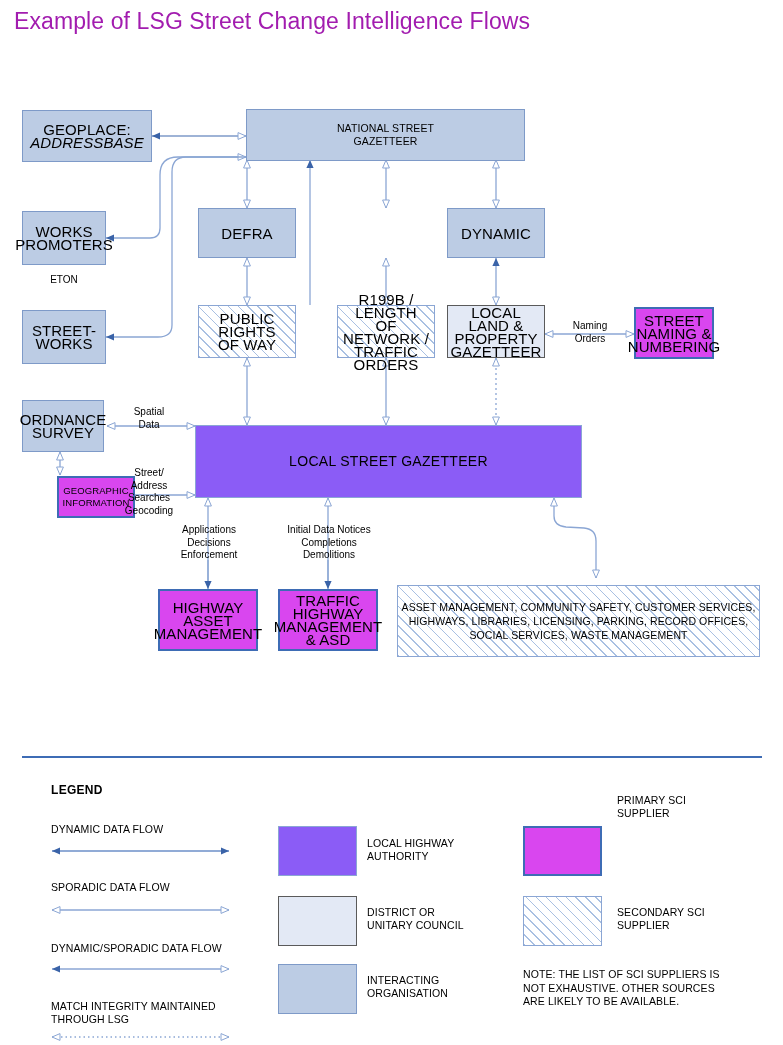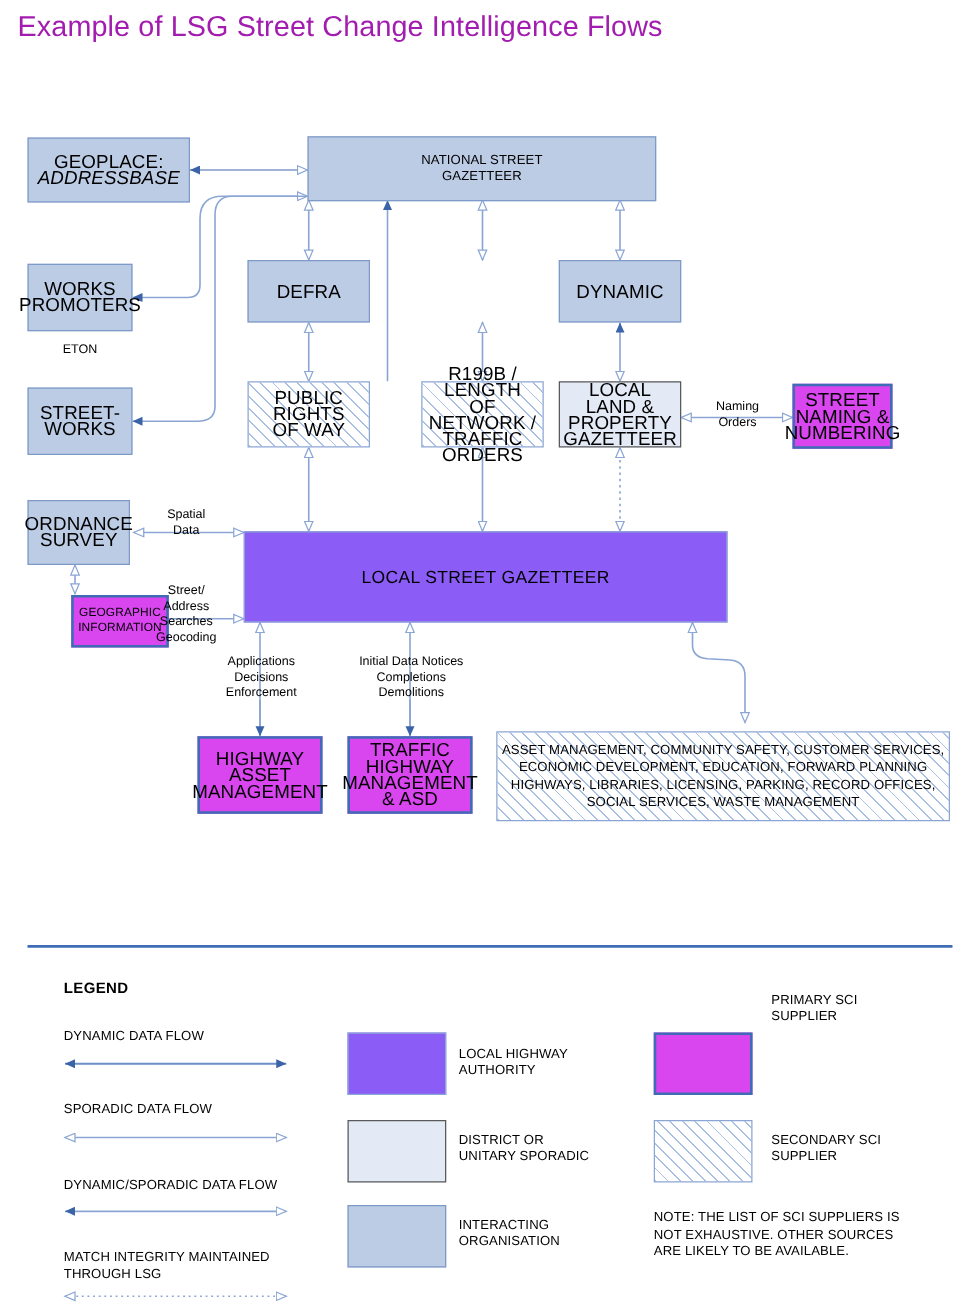--- a/index.html
+++ b/index.html
@@ -253,21 +253,20 @@
       <span>TRAFFIC</span>
       <span>HIGHWAY</span>
       <span>MANAGEMENT</span>
       <span>&amp; ASD</span>
     </span>
   </div>
 
   <div class="node n-secondary" style="left:397px;top:585px;width:363px;height:72px;font-size:10.5px;line-height:14px;">
     <span>
       <span>ASSET MANAGEMENT, COMMUNITY SAFETY, CUSTOMER SERVICES,</span>
-      <span>ECONOMIC DEVELOPMENT, EDUCATION, FORWARD PLANNING</span>
       <span>HIGHWAYS, LIBRARIES, LICENSING, PARKING, RECORD OFFICES,</span>
       <span>SOCIAL SERVICES, WASTE MANAGEMENT</span>
     </span>
   </div>
 
   <div class="cap" style="left:36px;top:274px;width:56px;">ETON</div>
 
   <div class="cap" style="left:560px;top:320px;width:60px;">Naming
 Orders</div>
 
@@ -294,21 +293,21 @@
   <div class="lg-text" style="left:51px;top:942px;width:240px;">DYNAMIC/SPORADIC DATA FLOW</div>
   <div class="lg-text" style="left:51px;top:1000px;width:240px;">MATCH INTEGRITY MAINTAINED
 THROUGH LSG</div>
 
   <div class="lg-swatch n-lha" style="left:278px;top:826px;width:79px;height:50px;"></div>
   <div class="lg-text" style="left:367px;top:837px;width:140px;">LOCAL HIGHWAY
 AUTHORITY</div>
 
   <div class="lg-swatch n-district" style="left:278px;top:896px;width:79px;height:50px;"></div>
   <div class="lg-text" style="left:367px;top:906px;width:150px;">DISTRICT OR
-UNITARY SPORADIC</div>
+UNITARY COUNCIL</div>
 
   <div class="lg-swatch n-interact" style="left:278px;top:964px;width:79px;height:50px;"></div>
   <div class="lg-text" style="left:367px;top:974px;width:150px;">INTERACTING
 ORGANISATION</div>
 
   <div class="lg-swatch n-primary" style="left:523px;top:826px;width:79px;height:50px;"></div>
   <div class="lg-text" style="left:617px;top:794px;width:150px;">PRIMARY SCI
 SUPPLIER</div>
 
   <div class="lg-swatch n-secondary" style="left:523px;top:896px;width:79px;height:50px;"></div>

